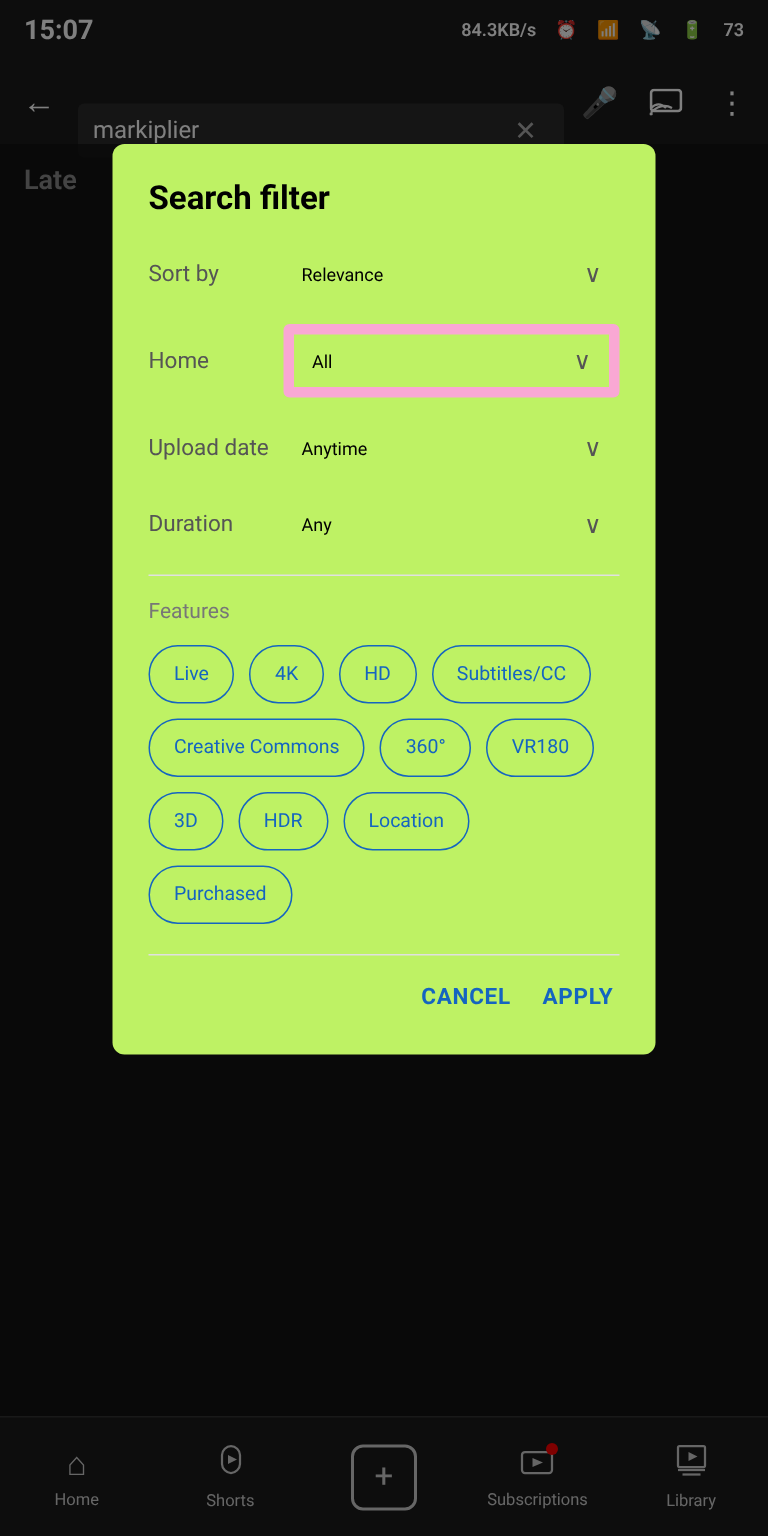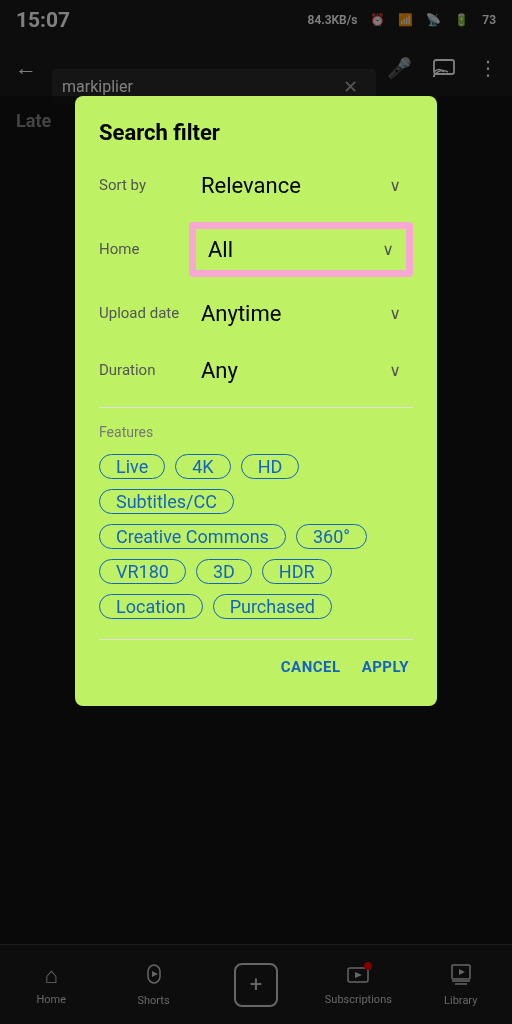--- a/index.html
+++ b/index.html
@@ -19,21 +19,21 @@
       height: 40px;
       background: #1a1a1a;
       display: flex;
       align-items: center;
       justify-content: space-between;
       padding: 0 16px;
       color: white;
       font-size: 14px;
       font-weight: 600;
     }
-    .status-left { font-size: 21px; font-weight: 700; }
+    .status-left { font-size: 18px; font-weight: 700; }
     .status-right {
       display: flex;
       align-items: flex-start;
       gap: 13px;
       font-size: 12px;
     }
     .status-right span { font-size: 12px; color: white; }
 
     
     .search-bar {
@@ -164,21 +164,21 @@
       border-radius: 4px;
       cursor: pointer;
     }
     .filter-select.highlighted {
       border: 7px solid #f9a8d4;
     }
     .filter-select.normal {
       border: none;
     }
     .filter-select-text {
-      font-size: 22px;
+      font-size: 12px;
       font-weight: 400;
       color: #000;
     }
     .chevron {
       font-size: 16px;
       color: #555;
     }
 
     .divider {
       height: 1px;
@@ -196,22 +196,22 @@
     .chips-container {
       display: flex;
       flex-wrap: wrap;
       gap: 10px;
       margin-bottom: 20px;
     }
 
     .chip {
       border: 1.5px solid #1565c0;
       border-radius: 20px;
-      padding: 1px 16px;
-      font-size: 18px;
+      padding: 11px 16px;
+      font-size: 13px;
       color: #1565c0;
       cursor: pointer;
       white-space: nowrap;
     }
 
     
     .modal-actions {
       display: flex;
       justify-content: flex-end;
       gap: 13px;

